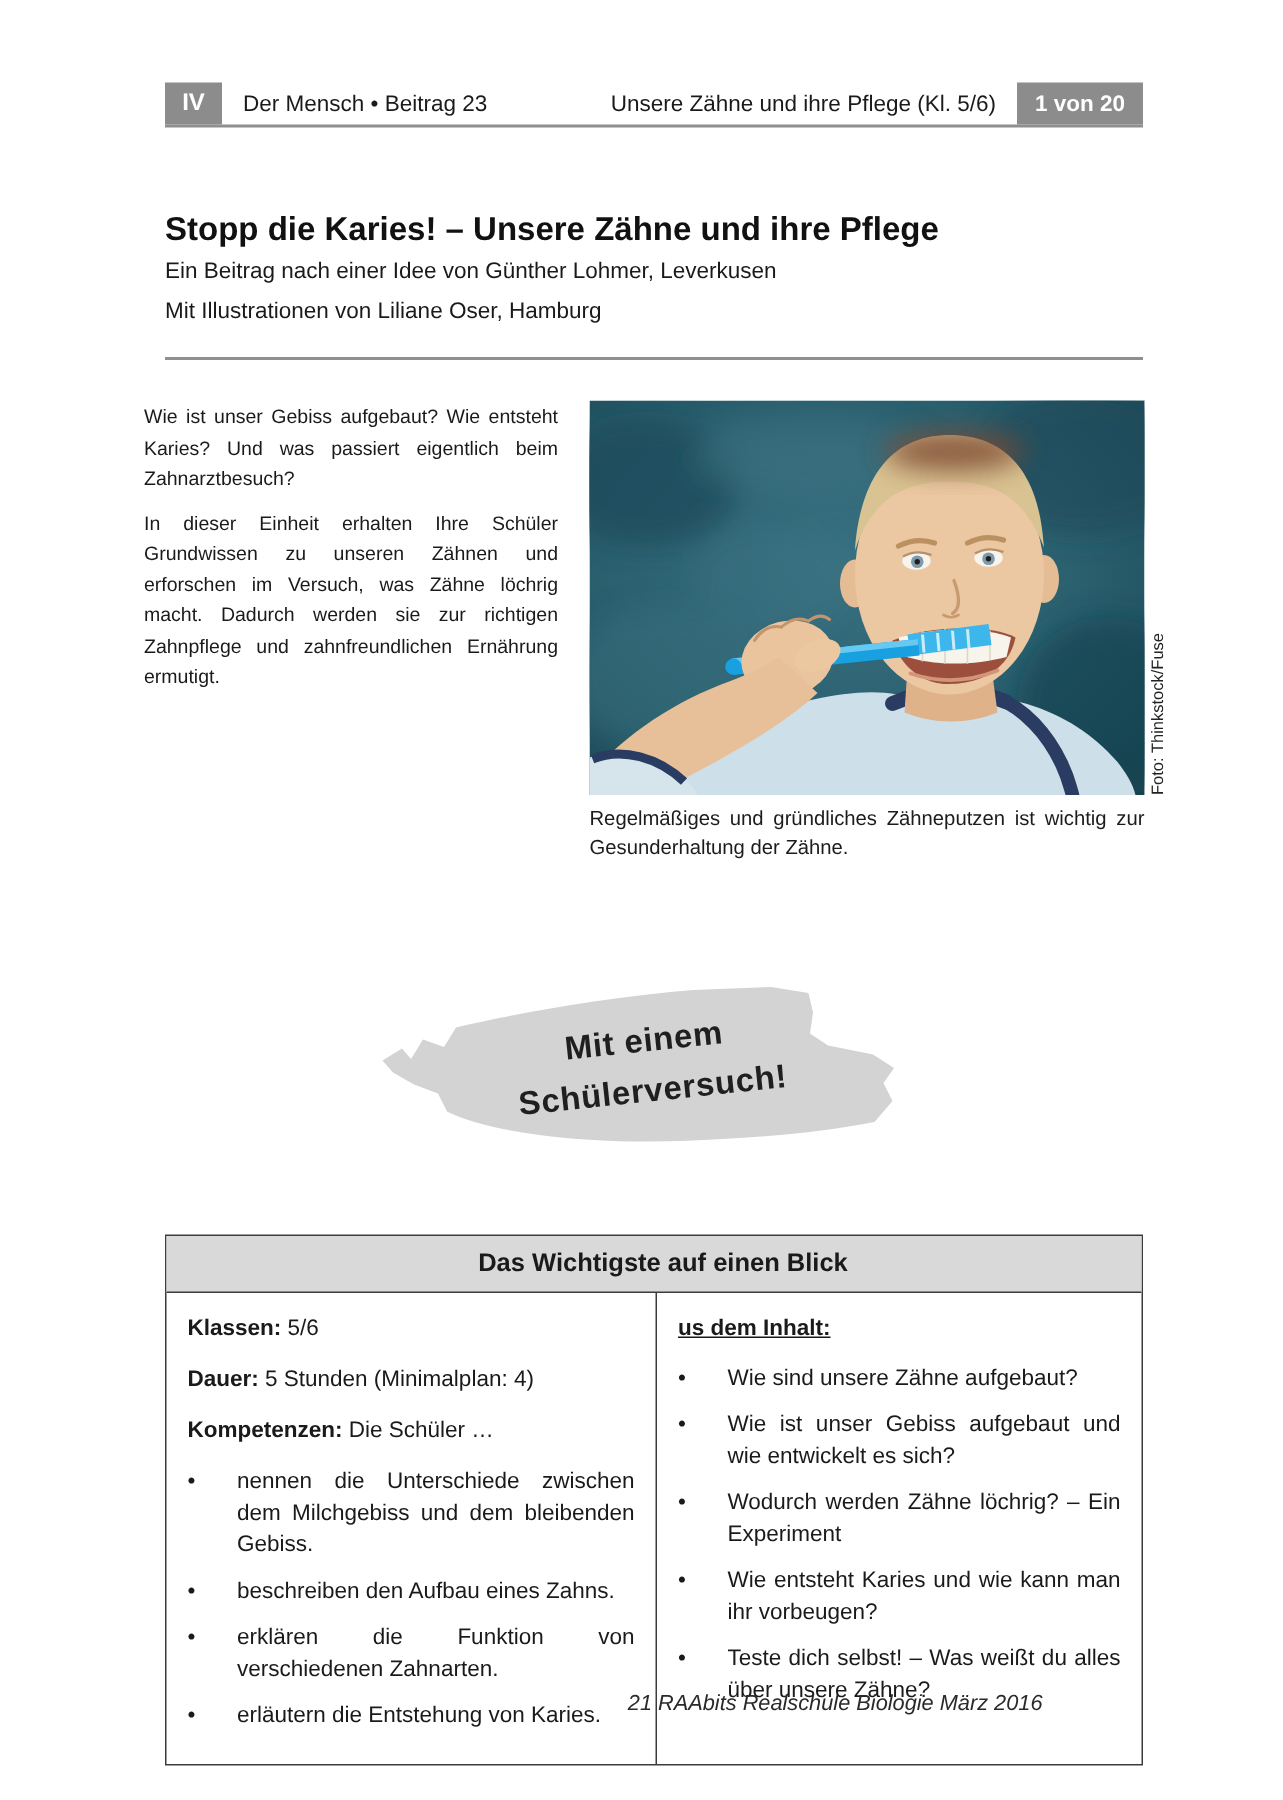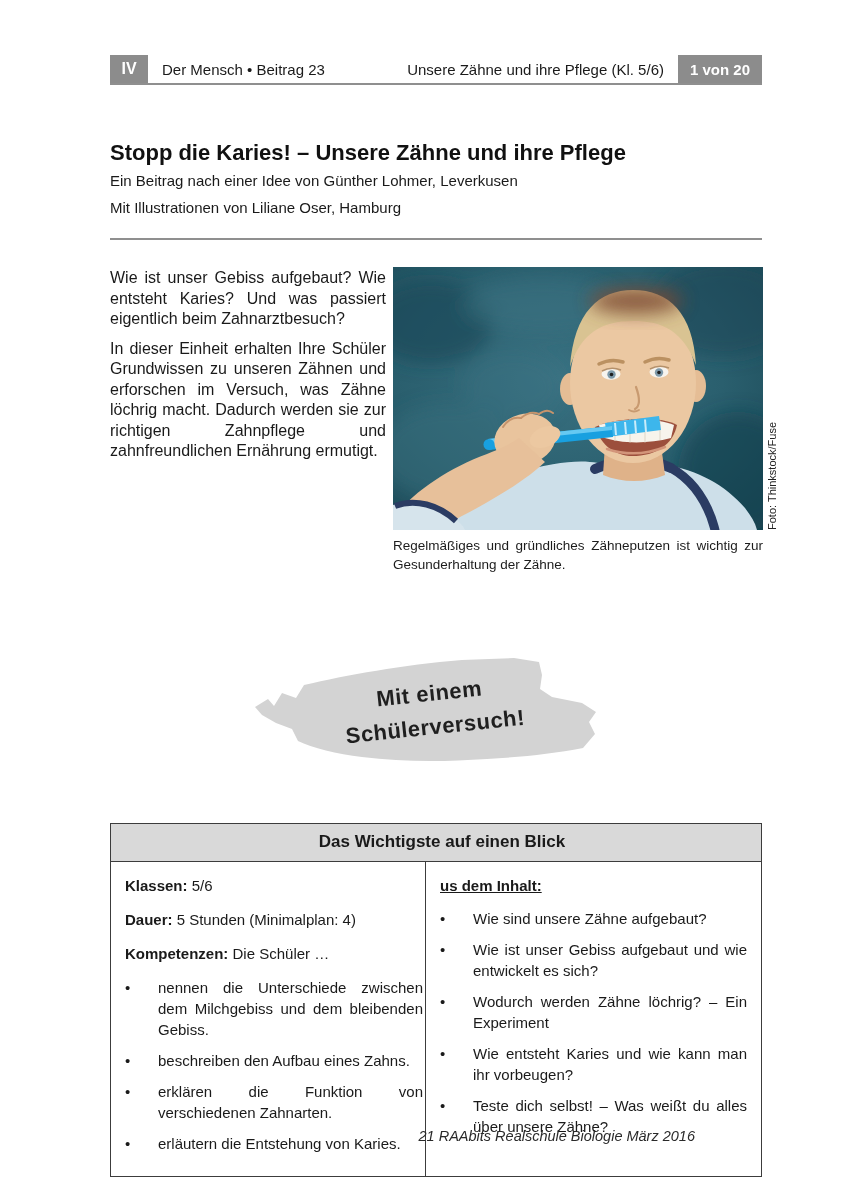--- a/index.html
+++ b/index.html
@@ -30,22 +30,22 @@
     position:absolute; left:110px; top:125px; width:652px;
     font-size:22px; font-weight:bold; color:#111;
   }
   .byline { position:absolute; left:110px; font-size:15px; }
   .byline1 { top:172px; }
   .byline2 { top:199px; }
   .rule2 { position:absolute; left:110px; top:238px; width:652px; height:2px; background:#8f8f8f; }
 
   
   .intro {
-    position:absolute; left:110px; top:268px; width:276px;
-    font-size:16px; line-height:20.5px; text-align:justify; hyphens:auto;
+    position:absolute; left:96px; top:268px; width:276px;
+    font-size:13px; line-height:20.5px; text-align:justify; hyphens:auto;
   }
   .intro p { margin:0 0 9px 0; }
 
   
   .photo { position:absolute; left:393px; top:267px; width:370px; height:263px; }
   .photo svg { display:block; }
   .credit {
     position:absolute; left:766px; top:414px; width:16px; height:116px;
     font-size:11px; color:#222; writing-mode:vertical-rl; transform:rotate(180deg);
     white-space:nowrap;
@@ -58,21 +58,21 @@
   
   .banner { position:absolute; left:252px; top:655px; width:348px; height:112px; }
 
   
   .ovbox { position:absolute; left:110px; top:823px; width:650px; border:1px solid #3c3c3c; background:#fff; }
   .ov-title {
     background:#d9d9d9; border-bottom:1px solid #3c3c3c;
     font-size:17px; font-weight:bold; text-align:center; padding:8px 0 9px 12px;
   }
   .ov-body { display:flex; min-height:244px; font-size:15px; line-height:21px; }
-  .ov-left  { width:298px; border-right:1px solid #3c3c3c; padding:13px 2px 12px 14px; }
+  .ov-left  { width:298px; border-right:1px solid #3c3c3c; padding:13px 14px 12px 14px; }
   .ov-right { flex:1; padding:13px 14px 12px 14px; }
   .ov-field { margin-bottom:13px; }
   .ov-label { font-weight:bold; }
   .ov-heading { font-weight:bold; margin-bottom:12px;text-decoration:underline; }
   .bullet { display:flex; margin-bottom:10px; text-align:justify; hyphens:auto; }
   .bullet .dot { flex:0 0 33px; }
   .bullet .btxt { flex:1; }
 
   
   .footer {

